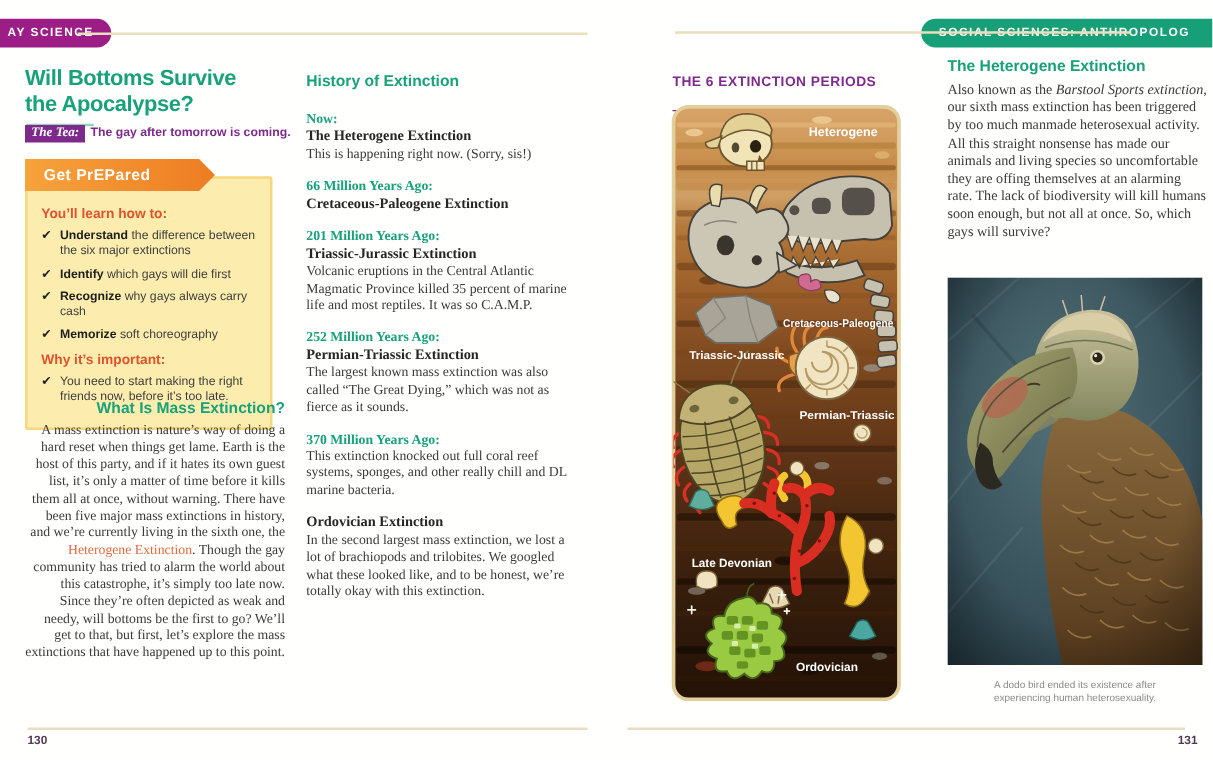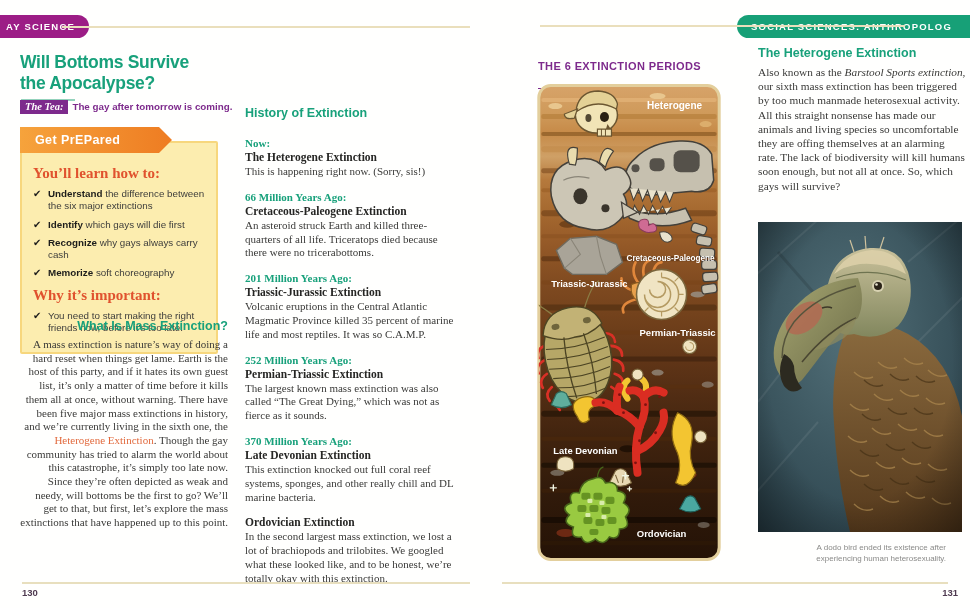--- a/index.html
+++ b/index.html
@@ -23,50 +23,50 @@
   .title-underline{position:absolute;left:21px;top:99px;width:54px;height:2px;background:#93d2bb;}
   .tea-line{position:absolute;left:20px;top:100px;width:215px;font-size:9.8px;color:#7d2a8c;font-weight:bold;}
   .tea-badge{display:inline-block;background:#7d2a8c;color:#fff;font-family:"Liberation Serif","DejaVu Serif",serif;
              font-style:italic;font-weight:bold;font-size:10.5px;padding:1px 5px 2px;margin-right:4px;}
   .ribbon{position:absolute;left:20px;top:127px;width:152px;height:26px;z-index:2;
           background:linear-gradient(90deg,#f6a33c,#ee7c22);color:#fff;font-weight:bold;font-size:12.5px;
           line-height:26px;padding-left:15px;box-sizing:border-box;letter-spacing:.4px;
           clip-path:polygon(0 0,calc(100% - 13px) 0,100% 50%,calc(100% - 13px) 100%,0 100%);}
   .prep-box{position:absolute;left:20px;top:141px;width:198px;box-sizing:border-box;
             background:#fcedaf;border:2px solid #f7d77d;border-radius:2px;padding:22px 11px 12px;}
-  .box-h{color:#e0522e;font-weight:bold;font-size:15px;margin:0 0 6px;font-family:Liberation Serif, serif;}
+  .box-h{color:#e0522e;font-weight:bold;font-size:11px;margin:0 0 6px;}
   .box-h2{margin:7px 0 6px;}
   .chk{display:flex;margin:0 0 6px;font-size:9.8px;line-height:12.3px;color:#3d3d3b;}
   .chk .tick{width:15px;flex:none;color:#1d1d1b;font-weight:bold;font-size:10px;}
   .chk b{color:#1d1d1b;}
   .mass{position:absolute;left:20px;top:319px;width:208px;text-align:right;}
   .h-teal{color:#18a17b;font-weight:bold;font-size:12.5px;margin:0 0 5px;}
   .serif{font-family:"Liberation Serif","DejaVu Serif",serif;font-size:11px;line-height:13.7px;
          color:#3a3a38;margin:0;}
   .serif.indent{text-indent:16px;}
   .hl-orange{color:#e2693c;font-weight:normal;}
 
   
   .col-b{position:absolute;left:245px;top:58px;width:215px;}
-  .col-b .h-teal{margin-bottom:16px;margin-top:48px;}
+  .col-b .h-teal{margin-bottom:16px;}
   .entry{margin-bottom:11px;}
   .entry .when{font-family:"Liberation Serif","DejaVu Serif",serif;color:#18a17b;font-weight:bold;
                font-size:11px;line-height:14px;}
   .entry .etitle{font-family:"Liberation Serif","DejaVu Serif",serif;color:#262624;font-weight:bold;
                  font-size:11.5px;line-height:15px;}
   .entry .ebody{font-family:"Liberation Serif","DejaVu Serif",serif;font-size:11px;line-height:13.8px;color:#3a3a38;}
 
   
   .six-head{position:absolute;left:53px;top:60px;color:#7d2a8c;font-weight:bold;font-size:11px;
             letter-spacing:.4px;border-bottom:1.5px solid #7d2a8c;padding-bottom:16px;}
   .strata-wrap{position:absolute;left:52px;top:84px;width:160px;height:477px;}
   .col-c{position:absolute;left:273px;top:46px;width:208px;}
   .photo-wrap{position:absolute;left:273px;top:222px;width:204px;height:310px;}
   .caption{position:absolute;left:273px;top:543px;width:204px;text-align:center;}
-  .caption span{display:inline-block;width:172px;font-size:8px;line-height:10.5px;color:#8a8a88;text-align:right;}
+  .caption span{display:inline-block;width:172px;font-size:8px;line-height:10.5px;color:#8a8a88;}
 
   
   .rule-bottom{position:absolute;top:582px;height:1.5px;background:#e8dfbe;}
   .rb-left{left:22px;width:448px;} .rb-right{left:502px;width:446px;}
   .pagenum{position:absolute;top:587px;font-weight:bold;font-size:9.5px;color:#4f3a50;}
   .pn-left{left:22px;} .pn-right{right:12px;}
 
   svg text.slabel{font-family:"Liberation Sans","DejaVu Sans",sans-serif;font-weight:bold;fill:#fff;}
 </style>
 </head>
@@ -121,35 +121,33 @@
     <div class="col-b">
       <p class="h-teal">History of Extinction</p>
       <div class="entry">
         <div class="when">Now:</div>
         <div class="etitle">The Heterogene Extinction</div>
         <div class="ebody">This is happening right now. (Sorry, sis!)</div>
       </div>
       <div class="entry">
         <div class="when">66 Million Years Ago:</div>
         <div class="etitle">Cretaceous-Paleogene Extinction</div>
-        <div class="ebody">An asteroid struck Earth and killed three-quarters of all life. Triceratops died because there were no tricerabottoms.</div>
       </div>
       <div class="entry">
         <div class="when">201 Million Years Ago:</div>
         <div class="etitle">Triassic-Jurassic Extinction</div>
         <div class="ebody">Volcanic eruptions in the Central Atlantic Magmatic Province killed 35 percent of marine life and most reptiles. It was so C.A.M.P.</div>
       </div>
       <div class="entry">
         <div class="when">252 Million Years Ago:</div>
         <div class="etitle">Permian-Triassic Extinction</div>
         <div class="ebody">The largest known mass extinction was also called “The Great Dying,” which was not as fierce as it sounds.</div>
       </div>
       <div class="entry">
         <div class="when">370 Million Years Ago:</div>
-        <div class="etitle">Late Devonian Extinction</div>
         <div class="ebody">This extinction knocked out full coral reef systems, sponges, and other really chill and DL marine bacteria.</div>
       </div>
       <div class="entry">
         <div class="etitle">Ordovician Extinction</div>
         <div class="ebody">In the second largest mass extinction, we lost a lot of brachiopods and trilobites. We googled what these looked like, and to be honest, we’re totally okay with this extinction.</div>
       </div>
     </div>
   </div>
 
   <div class="page page-right">

